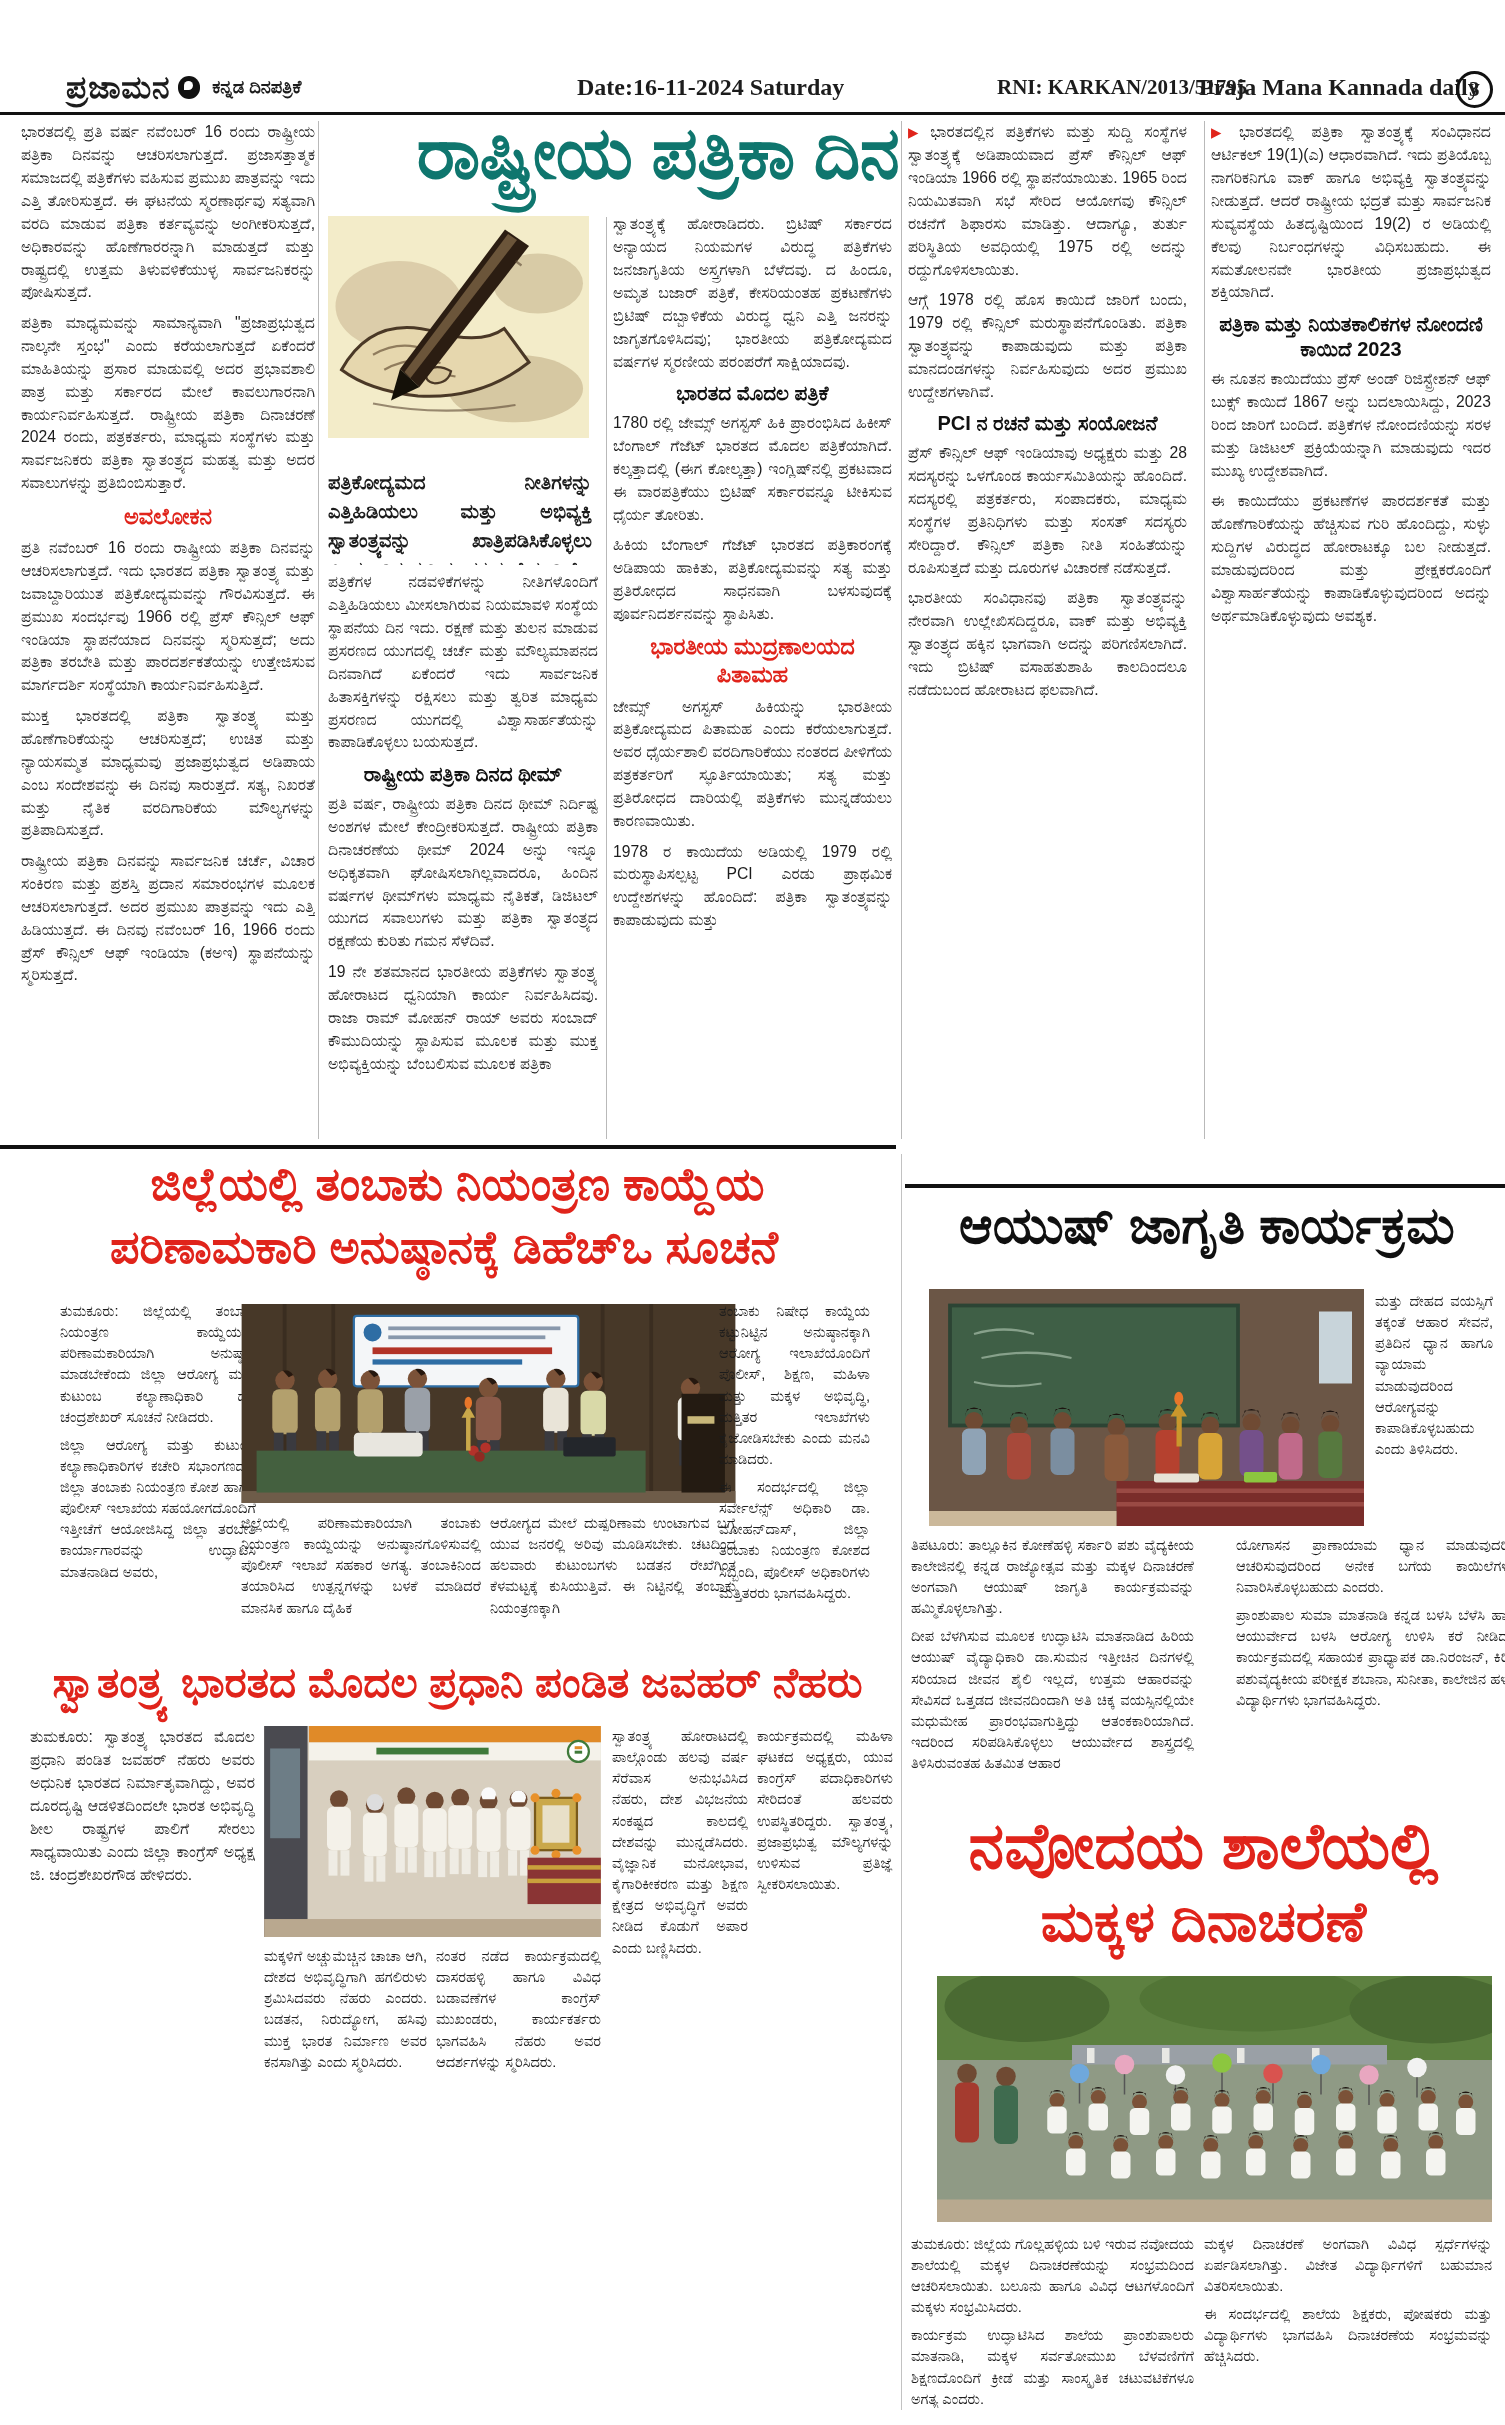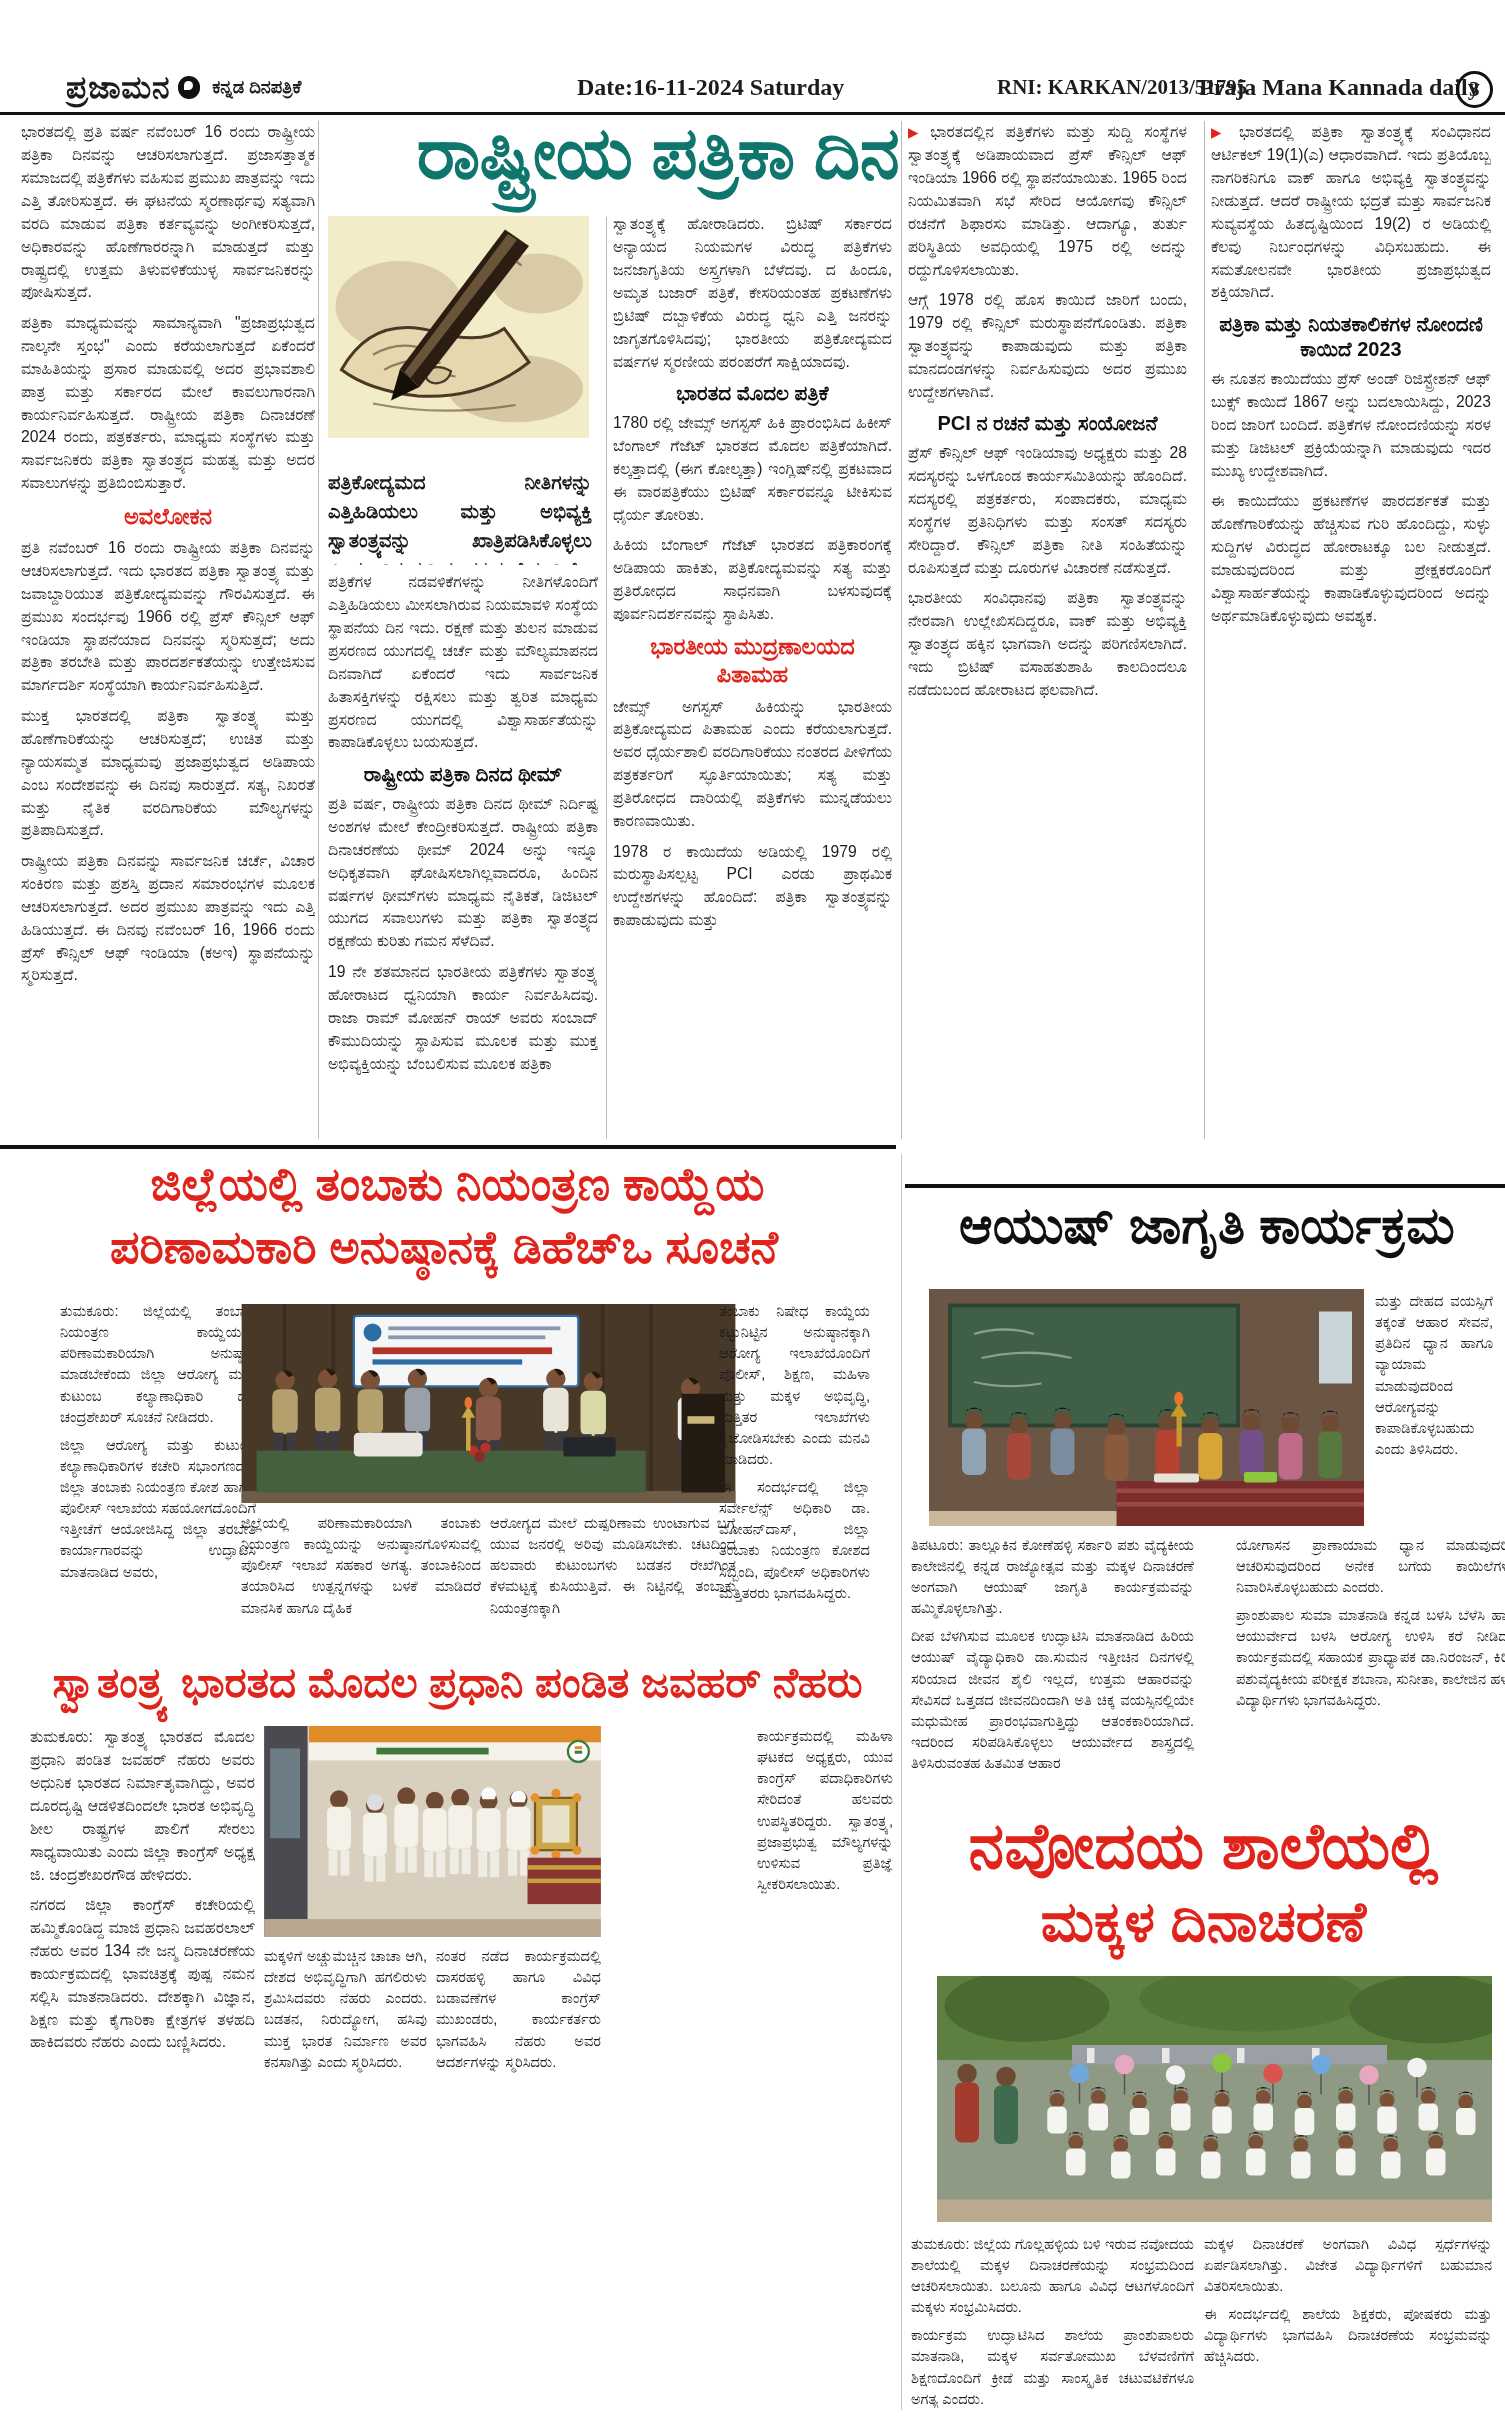--- a/index.html
+++ b/index.html
@@ -188,21 +188,20 @@
     <p class="para-sm">ಜಿಲ್ಲೆಯಲ್ಲಿ ಪರಿಣಾಮಕಾರಿಯಾಗಿ ತಂಬಾಕು ನಿಯಂತ್ರಣ ಕಾಯ್ದೆಯನ್ನು ಅನುಷ್ಠಾನಗೊಳಿಸುವಲ್ಲಿ ಪೊಲೀಸ್ ಇಲಾಖೆ ಸಹಕಾರ ಅಗತ್ಯ. ತಂಬಾಕಿನಿಂದ ತಯಾರಿಸಿದ ಉತ್ಪನ್ನಗಳನ್ನು ಬಳಕೆ ಮಾಡಿದರೆ ಮಾನಸಿಕ ಹಾಗೂ ದೈಹಿಕ</p>
   </div>
   <div class="col" style="left:490px;top:1513px;width:246px;height:135px;">
     <p class="para-sm">ಆರೋಗ್ಯದ ಮೇಲೆ ದುಷ್ಪರಿಣಾಮ ಉಂಟಾಗುವ ಬಗ್ಗೆ ಯುವ ಜನರಲ್ಲಿ ಅರಿವು ಮೂಡಿಸಬೇಕು. ಚಟದಿಂದ ಹಲವಾರು ಕುಟುಂಬಗಳು ಬಡತನ ರೇಖೆಗಿಂತ ಕೆಳಮಟ್ಟಕ್ಕೆ ಕುಸಿಯುತ್ತಿವೆ. ಈ ನಿಟ್ಟಿನಲ್ಲಿ ತಂಬಾಕು ನಿಯಂತ್ರಣಕ್ಕಾಗಿ</p>
   </div>
 
   <div class="headline-red-lg" style="position:absolute;left:19.5px;top:1660px;width:876px;font-size:42px;">ಸ್ವಾತಂತ್ರ್ಯ ಭಾರತದ ಮೊದಲ ಪ್ರಧಾನಿ ಪಂಡಿತ ಜವಹರ್ ನೆಹರು</div>
 
   <div class="col" style="left:30px;top:1726px;width:225px;height:679px;">
     <p class="para">ತುಮಕೂರು: ಸ್ವಾತಂತ್ರ್ಯ ಭಾರತದ ಮೊದಲ ಪ್ರಧಾನಿ ಪಂಡಿತ ಜವಹರ್ ನೆಹರು ಅವರು ಅಧುನಿಕ ಭಾರತದ ನಿರ್ಮಾತೃವಾಗಿದ್ದು, ಅವರ ದೂರದೃಷ್ಟಿ ಆಡಳಿತದಿಂದಲೇ ಭಾರತ ಅಭಿವೃದ್ಧಿ ಶೀಲ ರಾಷ್ಟ್ರಗಳ ಪಾಲಿಗೆ ಸೇರಲು ಸಾಧ್ಯವಾಯಿತು ಎಂದು ಜಿಲ್ಲಾ ಕಾಂಗ್ರೆಸ್ ಅಧ್ಯಕ್ಷ ಜಿ. ಚಂದ್ರಶೇಖರಗೌಡ ಹೇಳಿದರು.</p>
-    <p class="para">ನಗರದ ಜಿಲ್ಲಾ ಕಾಂಗ್ರೆಸ್ ಕಚೇರಿಯಲ್ಲಿ ಹಮ್ಮಿಕೊಂಡಿದ್ದ ಮಾಜಿ ಪ್ರಧಾನಿ ಜವಹರಲಾಲ್ ನೆಹರು ಅವರ 134 ನೇ ಜನ್ಮ ದಿನಾಚರಣೆಯ ಕಾರ್ಯಕ್ರಮದಲ್ಲಿ ಭಾವಚಿತ್ರಕ್ಕೆ ಪುಷ್ಪ ನಮನ ಸಲ್ಲಿಸಿ ಮಾತನಾಡಿದರು. ದೇಶಕ್ಕಾಗಿ ವಿಜ್ಞಾನ, ಶಿಕ್ಷಣ ಮತ್ತು ಕೈಗಾರಿಕಾ ಕ್ಷೇತ್ರಗಳ ತಳಹದಿ ಹಾಕಿದವರು ನೆಹರು ಎಂದು ಬಣ್ಣಿಸಿದರು.</p>
   </div>
 
   <div class="photo" style="left:264px;top:1726px;width:337px;height:211px;">
     <svg viewBox="0 0 450 282" width="337" height="211">
       <defs>
         <g id="man">
             <circle cx="0" cy="-52" r="12" fill="#6f4a33"></circle>
             <rect x="-16" y="-42" width="32" height="58" rx="8" fill="#f4f1e9"></rect>
             <rect x="-14" y="16" width="12" height="34" fill="#efece4"></rect>
             <rect x="2" y="16" width="12" height="34" fill="#efece4"></rect>
@@ -240,20 +239,23 @@
         <rect x="352" y="204" width="98" height="6" fill="#c9a13c"></rect>
       <rect x="0" y="258" width="450" height="24" fill="#b9a88f"></rect>
     </svg>
   </div>
 
   <div class="col" style="left:264px;top:1946px;width:163px;height:459px;">
     <p class="para-sm">ಮಕ್ಕಳಿಗೆ ಅಚ್ಚುಮೆಚ್ಚಿನ ಚಾಚಾ ಆಗಿ, ದೇಶದ ಅಭಿವೃದ್ಧಿಗಾಗಿ ಹಗಲಿರುಳು ಶ್ರಮಿಸಿದವರು ನೆಹರು ಎಂದರು. ಬಡತನ, ನಿರುದ್ಯೋಗ, ಹಸಿವು ಮುಕ್ತ ಭಾರತ ನಿರ್ಮಾಣ ಅವರ ಕನಸಾಗಿತ್ತು ಎಂದು ಸ್ಮರಿಸಿದರು.</p>
   </div>
   <div class="col" style="left:436px;top:1946px;width:165px;height:459px;">
     <p class="para-sm">ನಂತರ ನಡೆದ ಕಾರ್ಯಕ್ರಮದಲ್ಲಿ ದಾಸರಹಳ್ಳಿ ಹಾಗೂ ವಿವಿಧ ಬಡಾವಣೆಗಳ ಕಾಂಗ್ರೆಸ್ ಮುಖಂಡರು, ಕಾರ್ಯಕರ್ತರು ಭಾಗವಹಿಸಿ ನೆಹರು ಅವರ ಆದರ್ಶಗಳನ್ನು ಸ್ಮರಿಸಿದರು.</p>
+  </div>
+  <div class="col" style="left:612px;top:1726px;width:136px;height:679px;">
+    <p class="para-sm">ಸ್ವಾತಂತ್ರ್ಯ ಹೋರಾಟದಲ್ಲಿ ಪಾಲ್ಗೊಂಡು ಹಲವು ವರ್ಷ ಸೆರೆವಾಸ ಅನುಭವಿಸಿದ ನೆಹರು, ದೇಶ ವಿಭಜನೆಯ ಸಂಕಷ್ಟದ ಕಾಲದಲ್ಲಿ ದೇಶವನ್ನು ಮುನ್ನಡೆಸಿದರು. ವೈಜ್ಞಾನಿಕ ಮನೋಭಾವ, ಕೈಗಾರಿಕೀಕರಣ ಮತ್ತು ಶಿಕ್ಷಣ ಕ್ಷೇತ್ರದ ಅಭಿವೃದ್ಧಿಗೆ ಅವರು ನೀಡಿದ ಕೊಡುಗೆ ಅಪಾರ ಎಂದು ಬಣ್ಣಿಸಿದರು.</p>
   </div>
   <div class="col" style="left:757px;top:1726px;width:136px;height:679px;">
     <p class="para-sm">ಕಾರ್ಯಕ್ರಮದಲ್ಲಿ ಮಹಿಳಾ ಘಟಕದ ಅಧ್ಯಕ್ಷರು, ಯುವ ಕಾಂಗ್ರೆಸ್ ಪದಾಧಿಕಾರಿಗಳು ಸೇರಿದಂತೆ ಹಲವರು ಉಪಸ್ಥಿತರಿದ್ದರು. ಸ್ವಾತಂತ್ರ್ಯ, ಪ್ರಜಾಪ್ರಭುತ್ವ ಮೌಲ್ಯಗಳನ್ನು ಉಳಿಸುವ ಪ್ರತಿಜ್ಞೆ ಸ್ವೀಕರಿಸಲಾಯಿತು.</p>
   </div>
 
   <div class="headline-blk-lg" style="position:absolute;left:922px;top:1199px;width:570px;font-size:51px;">ಆಯುಷ್ ಜಾಗೃತಿ ಕಾರ್ಯಕ್ರಮ</div>
 
   <div class="photo" style="left:929px;top:1289px;width:435px;height:237px;">
     <svg viewBox="0 0 580 316" width="435" height="237">
       <defs>

